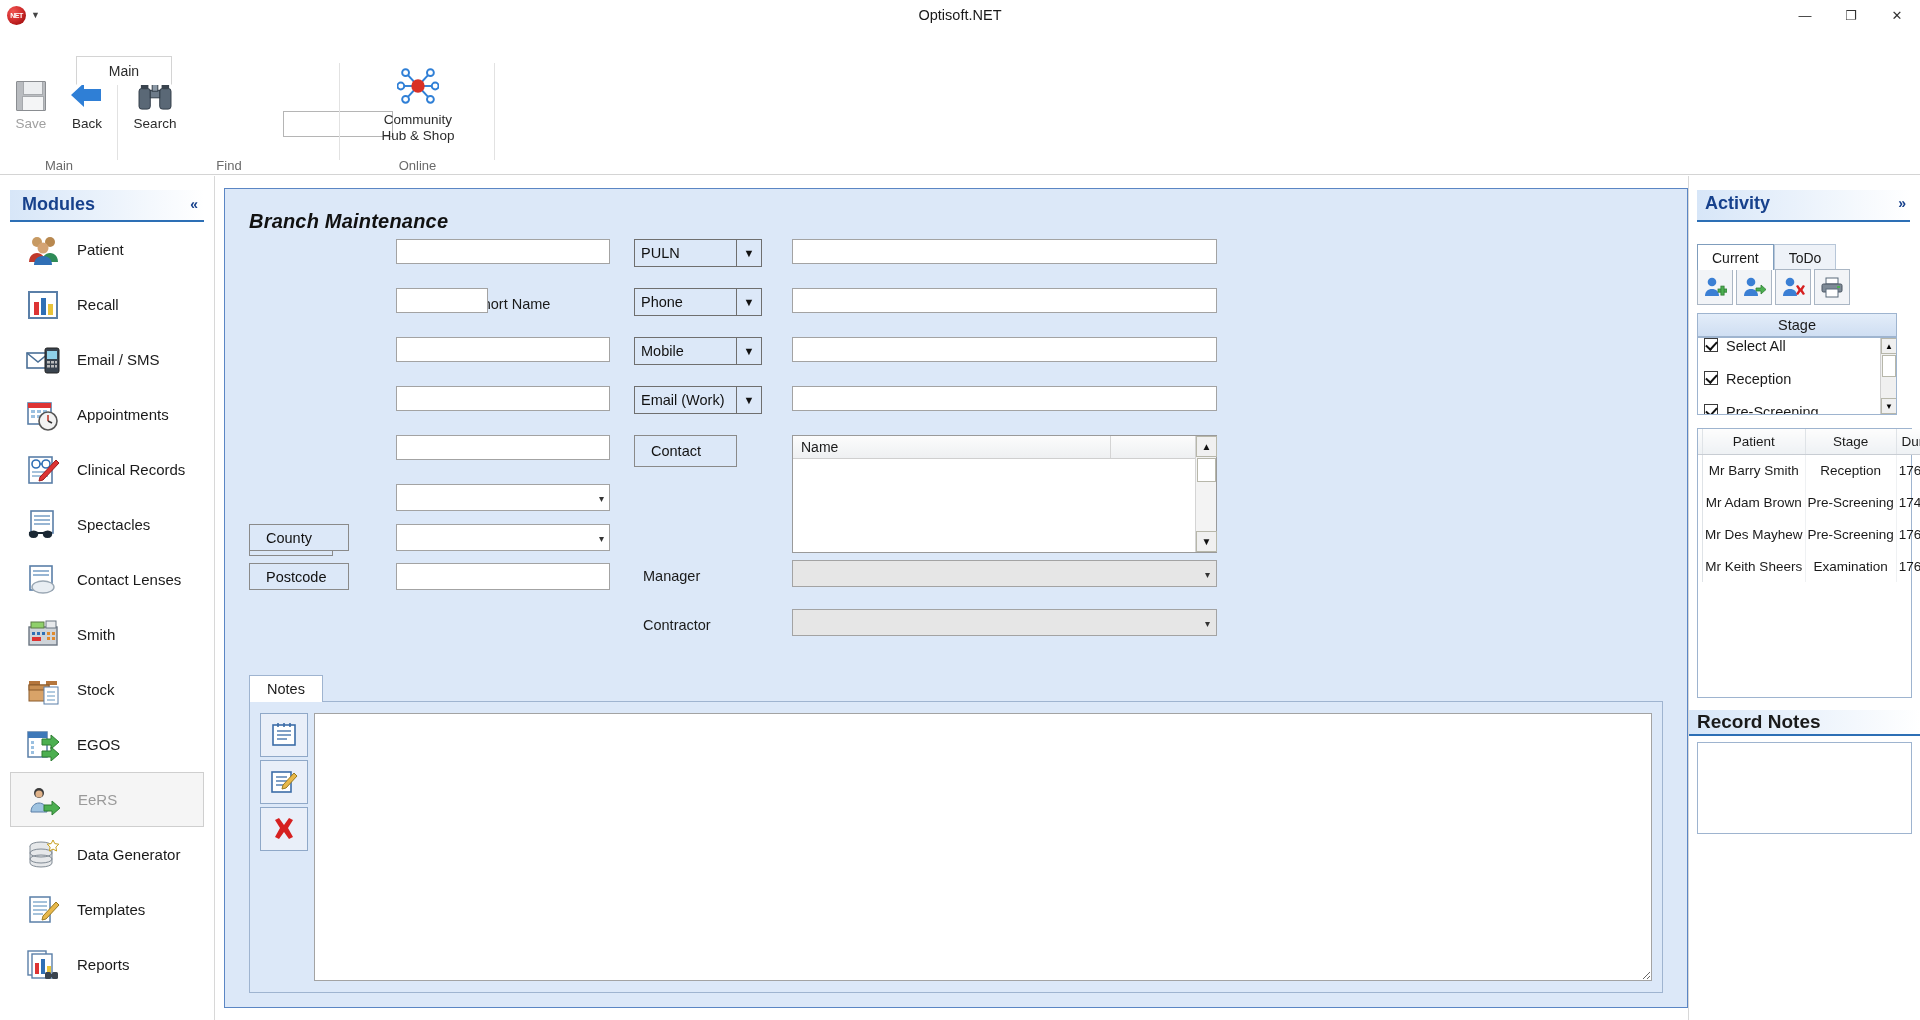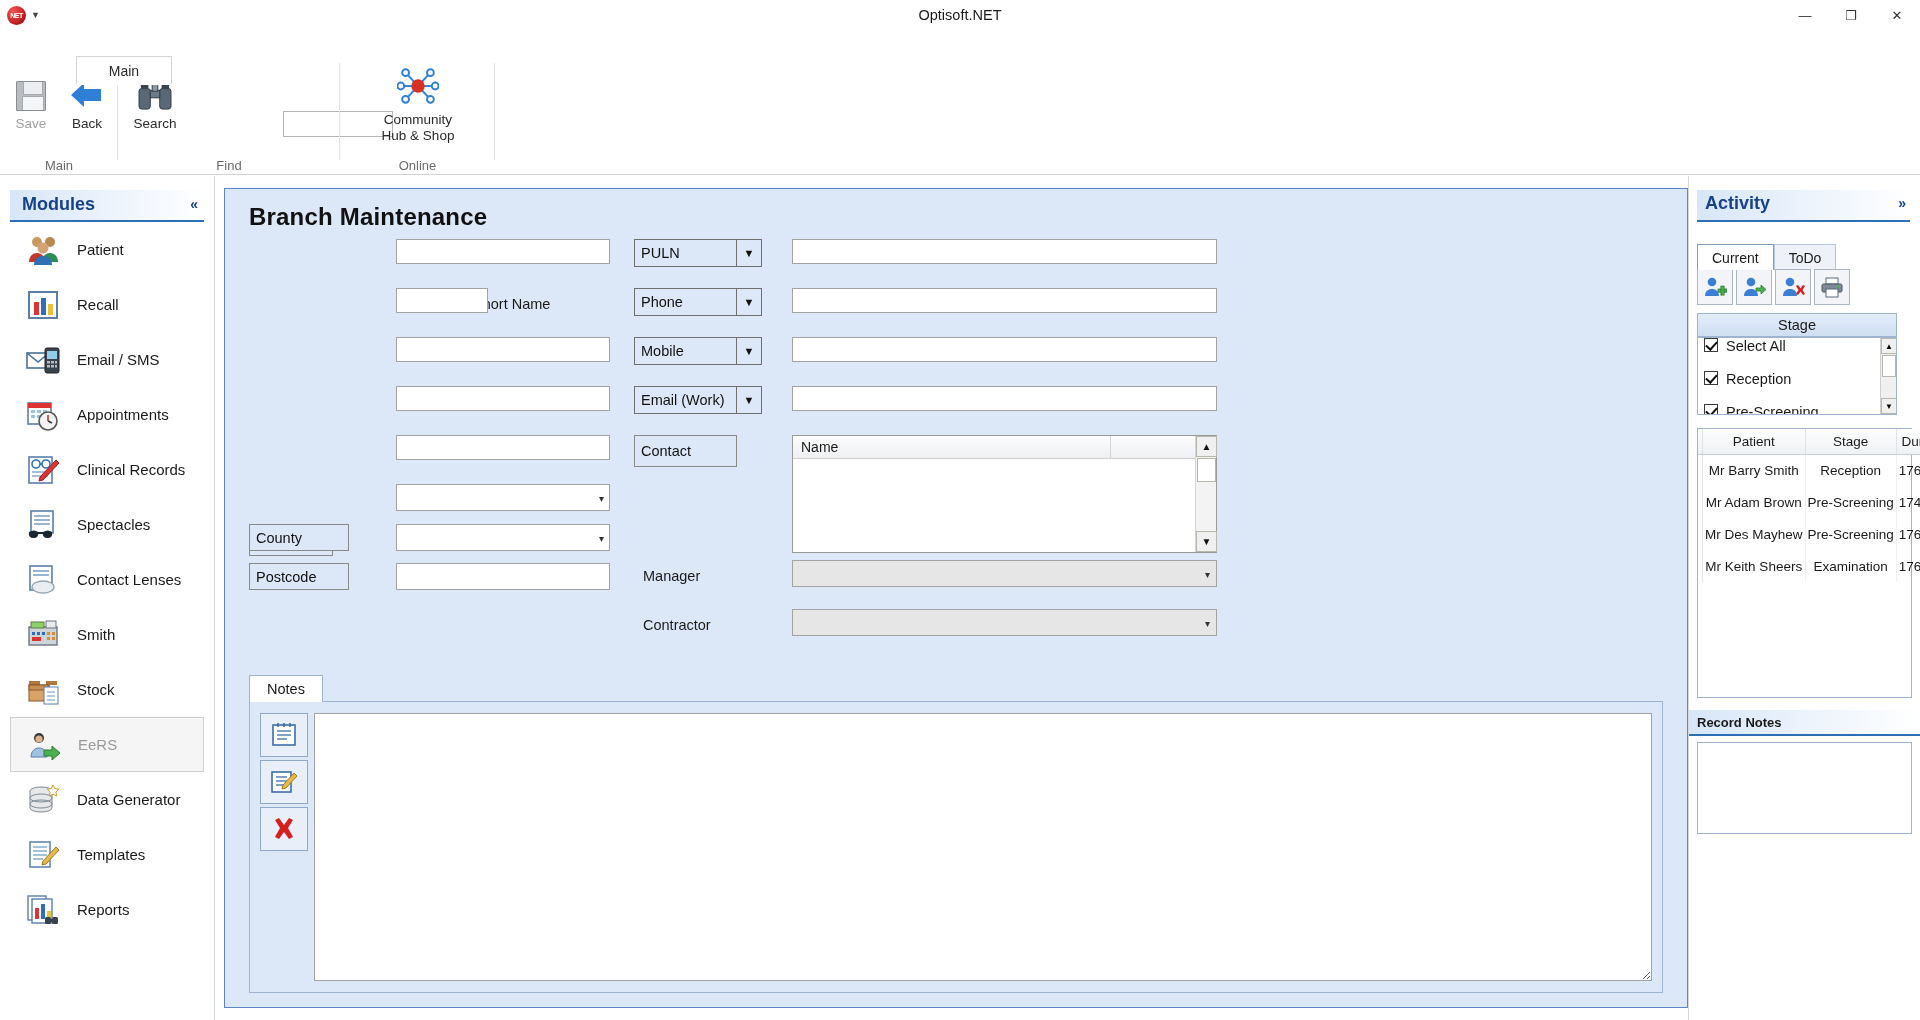--- a/index.html
+++ b/index.html
@@ -126,22 +126,23 @@
   }
   .mod-item.sel .mlbl { color:#9a9a9a; }
   .micon { width:34px; height:32px; flex:0 0 34px; position:relative; }
 
   
   .form-outer {
     position:absolute; left:224px; top:188px; right:232px; bottom:12px;
     background:#dce8f8; border:1px solid #5b86c4;
   }
   .form-title {
-    position:absolute; left:24px; top:14px; font-size:24px; font-weight:bold; color:#111;
+    position:absolute; left:24px; top:21px; font-size:20px; font-weight:bold; color:#111;
     letter-spacing:0.2px;
+    font-style:italic;
   }
   .flabel { position:absolute; font-size:14.5px; color:#1a1a1a; }
   .finput {
     position:absolute; background:#fff; border:1px solid #a3a3a3;
   }
   .fcombo {
     position:absolute; background:#fff; border:1px solid #a3a3a3;
   }
   .fcombo .cv { position:absolute; left:6px; top:50%; transform:translateY(-50%); font-size:14px; color:#111; }
   .fcombo .carrow {
@@ -151,21 +152,21 @@
   .fbtncombo {
     position:absolute; background:#dce8f8; border:1.5px solid #6f6f6f; display:flex;
   }
   .fbtncombo .bv { flex:1; display:flex; align-items:center; padding-left:6px; font-size:14.5px; color:#111; }
   .fbtncombo .bdrop {
     width:25px; border-left:1.5px solid #6f6f6f; display:flex; align-items:center; justify-content:center;
     font-size:11px; color:#111;
   }
   .fboxlabel {
     position:absolute; background:#dce8f8; border:1px solid #8a8a8a;
-    display:flex; align-items:center; padding-left:6px; font-size:14.5px; color:#111;
+    display:flex; align-items:center; padding-left:16px; font-size:14.5px; color:#111;
   }
   .fgreybox {
     position:absolute; background:#e6e6e6; border:1px solid #a3a3a3;
   }
   .fgreybox .carrow { position:absolute; right:6px; top:50%; transform:translateY(-50%); font-size:10px; color:#333; }
 
   
   .contactgrid {
     position:absolute; background:#fff; border:1px solid #9a9a9a;
   }
@@ -272,21 +273,21 @@
   .agrid th.sel { width:20px; }
   .agrid td {
     height:32px; font-size:13.5px; color:#1a1a1a; text-align:center;
     border-right:1px solid #eff1f3; padding:0 2px; white-space:nowrap;
   }
   .agrid td.sel { width:20px; border-right:1px solid #dfe3e7; }
 
   .recnotes-hdr {
     position:absolute; left:0; right:0; top:534px; height:26px;
     background:linear-gradient(to right,#d7e6f8,#ffffff); border-bottom:2px solid #2d6fb5;
-    display:flex; align-items:center; padding-left:8px; font-size:13px; font-weight:bold; color:#1a1a1a;
+    display:flex; align-items:center; padding-left:8px; font-size:19px; font-weight:bold; color:#1a1a1a;
   }
   .recnotes-box {
     position:absolute; left:8px; right:8px; top:566px; height:92px;
     background:#fff; border:1px solid #9eb4cf;
   }
 </style>
 </head>
 <body>
 
 <div class="app">
@@ -544,20 +545,36 @@
           <g stroke="#7fa8cc" stroke-width="1.2">
               <line x1="21" y1="18" x2="29" y2="18"></line>
               <line x1="21" y1="22" x2="29" y2="22"></line>
               <line x1="21" y1="26" x2="29" y2="26"></line>
             </g>
         </svg>
       </div>
       <div class="mlbl">Stock</div>
     </div>
 
+    <div class="mod-item">
+      <div class="micon">
+        <svg viewBox="0 0 34 32" width="34" height="32">
+          <rect x="2" y="3" width="19" height="25" fill="#fff" stroke="#5a7fa8" stroke-width="1.5"></rect>
+          <rect x="2" y="3" width="19" height="6" fill="#3e78b8"></rect>
+          <g fill="#9bc0e0">
+              <rect x="5" y="12" width="3" height="3"></rect>
+              <rect x="5" y="17" width="3" height="3"></rect>
+              <rect x="5" y="22" width="3" height="3"></rect>
+            </g>
+          <path d="M16 10 h9 v-4 l8 7 -8 7 v-4 h-9z" fill="#4caf50" stroke="#2e7d32"></path>
+          <path d="M16 22 h9 v-4 l8 7 -8 7 v-4 h-9z" fill="#4caf50" stroke="#2e7d32"></path>
+        </svg>
+      </div>
+      <div class="mlbl">EGOS</div>
+    </div>
 
     <div class="mod-item sel">
       <div class="micon">
         <svg viewBox="0 0 34 32" width="34" height="32">
           <circle cx="12" cy="9" r="5" fill="#3a3a3a"></circle>
             <circle cx="12" cy="10" r="3.6" fill="#e0b38a"></circle>
           <path d="M4 28 c0-6 4-9 8-9s8 3 8 9z" fill="#9fc3e0" stroke="#5a7fa8"></path>
           <path d="M17 21 h8 v-4 l8 7 -8 7 v-4 h-8z" fill="#4caf50" stroke="#2e7d32"></path>
         </svg>
       </div>

